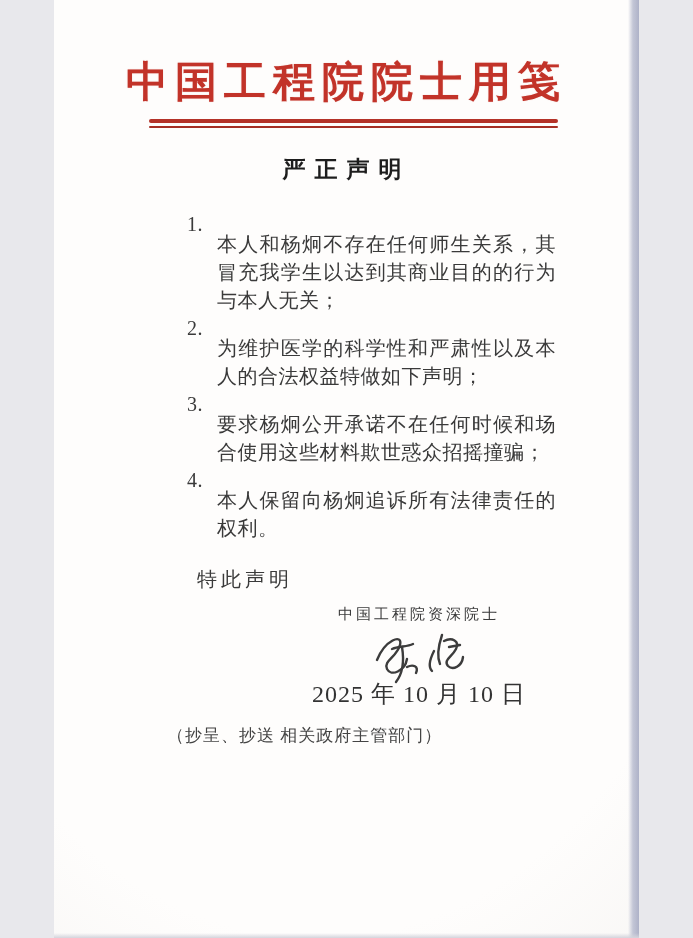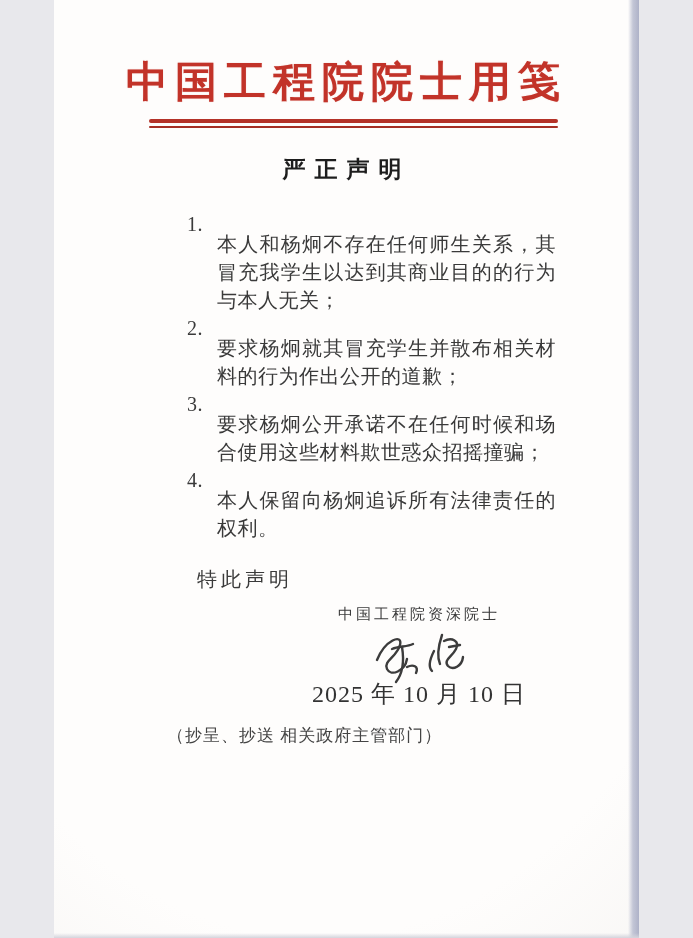--- a/index.html
+++ b/index.html
@@ -101,21 +101,21 @@
 
     <div class="body-text">
 
       <div class="num-list">
         <div class="num-item">
           <span class="num">1.</span>
           <span class="itext">本人和杨炯不存在任何师生关系，其冒充我学生以达到其商业目的的行为与本人无关；</span>
         </div>
         <div class="num-item">
           <span class="num">2.</span>
-          <span class="itext">要求杨炯就其冒充学生并散布相关材料的行为作出公开的道歉；</span>
+          <span class="itext">为维护医学的科学性和严肃性以及本人的合法权益特做如下声明；</span>
         </div>
         <div class="num-item">
           <span class="num">3.</span>
           <span class="itext">要求杨炯公开承诺不在任何时候和场合使用这些材料欺世惑众招摇撞骗；</span>
         </div>
         <div class="num-item">
           <span class="num">4.</span>
           <span class="itext">本人保留向杨炯追诉所有法律责任的权利。</span>
         </div>
       </div>

